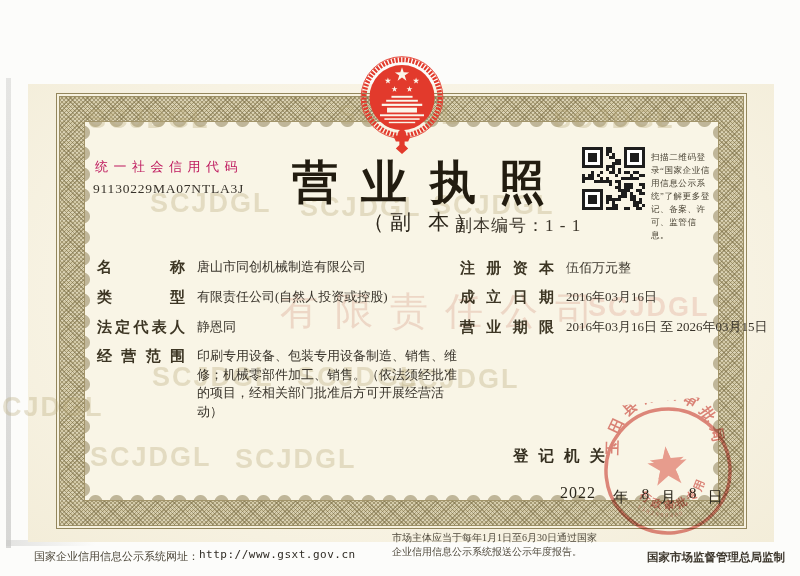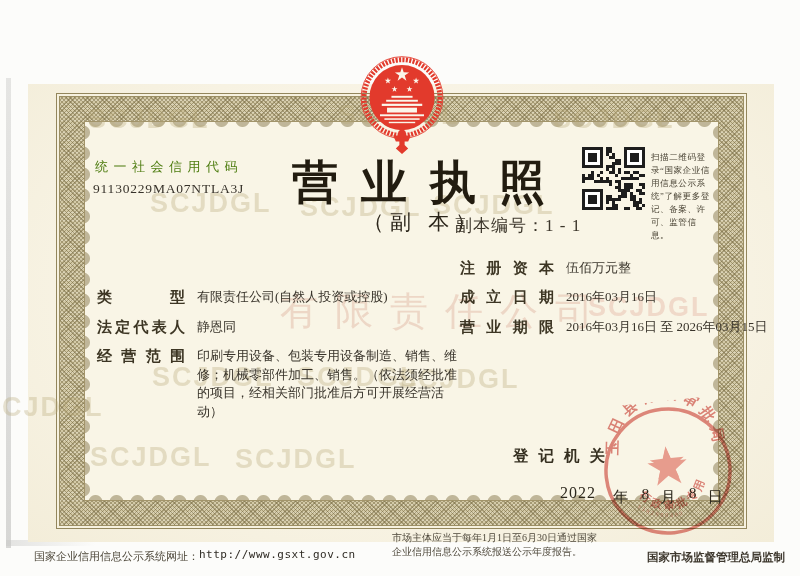--- a/index.html
+++ b/index.html
@@ -42,21 +42,21 @@
 
   
   .wm { position:absolute; font-family:"Liberation Sans","DejaVu Sans",sans-serif;
     font-weight:bold; font-size:27px; letter-spacing:2px; color:rgba(185,169,122,.34);
     white-space:nowrap; pointer-events:none; }
   .wm.pink { color:rgba(219,152,136,.30); }
   .wm-red { position:absolute; left:280px; top:286px; font-size:38px; letter-spacing:17px;
     color:rgba(198,108,88,.22); white-space:nowrap; pointer-events:none; }
 
   
-  .code-label { position:absolute; left:95px; top:158px; font-size:13px; letter-spacing:5.5px; color:#4d7c0f; }
+  .code-label { position:absolute; left:95px; top:158px; font-size:13px; letter-spacing:5.5px; color:#be185d; }
   .code-value { position:absolute; left:93px; top:181px; font-size:13.5px; letter-spacing:.8px; color:#37322a; }
   .title { position:absolute; left:292px; top:152px; font-size:46px; font-weight:900;
     letter-spacing:23px; color:#221c10; font-family:"Liberation Sans","DejaVu Sans",sans-serif; white-space:nowrap; }
   .subtitle { position:absolute; left:363px; top:208px; font-size:21px; letter-spacing:6px; color:#2b251a; white-space:nowrap; }
   .copy-no { position:absolute; left:455px; top:214px; font-size:17px; letter-spacing:1px; color:#3c362b; white-space:nowrap; }
 
   .qr { position:absolute; left:582px; top:147px; width:63px; height:63px; }
   .qr-caption { position:absolute; left:651px; top:151px; width:62px; font-size:8.6px;
     line-height:13px; color:#4b4536; letter-spacing:.5px; }
 
@@ -283,20 +283,24 @@
       <rect x="6" y="6" width="9" height="9"></rect>
       <rect x="42" y="0" width="21" height="21"></rect>
       <rect fill="#fff" x="45" y="3" width="15" height="15"></rect>
       <rect x="48" y="6" width="9" height="9"></rect>
       <rect x="0" y="42" width="21" height="21"></rect>
       <rect fill="#fff" x="3" y="45" width="15" height="15"></rect>
       <rect x="6" y="48" width="9" height="9"></rect>
     </svg>
   <div class="qr-caption">扫描二维码登录“国家企业信用信息公示系统”了解更多登记、备案、许可、监管信息。</div>
 
+  <div class="frow fl" style="left:97px;top:258px">
+    <div class="flabel">名称</div>
+    <div class="fvalue">唐山市同创机械制造有限公司</div>
+  </div>
   <div class="frow fl" style="left:97px;top:288px">
     <div class="flabel">类型</div>
     <div class="fvalue">有限责任公司(自然人投资或控股)</div>
   </div>
   <div class="frow fl" style="left:97px;top:318px">
     <div class="flabel">法定代表人</div>
     <div class="fvalue">静恩同</div>
   </div>
   <div class="frow fr" style="left:460px;top:259px">
     <div class="flabel">注册资本</div>

